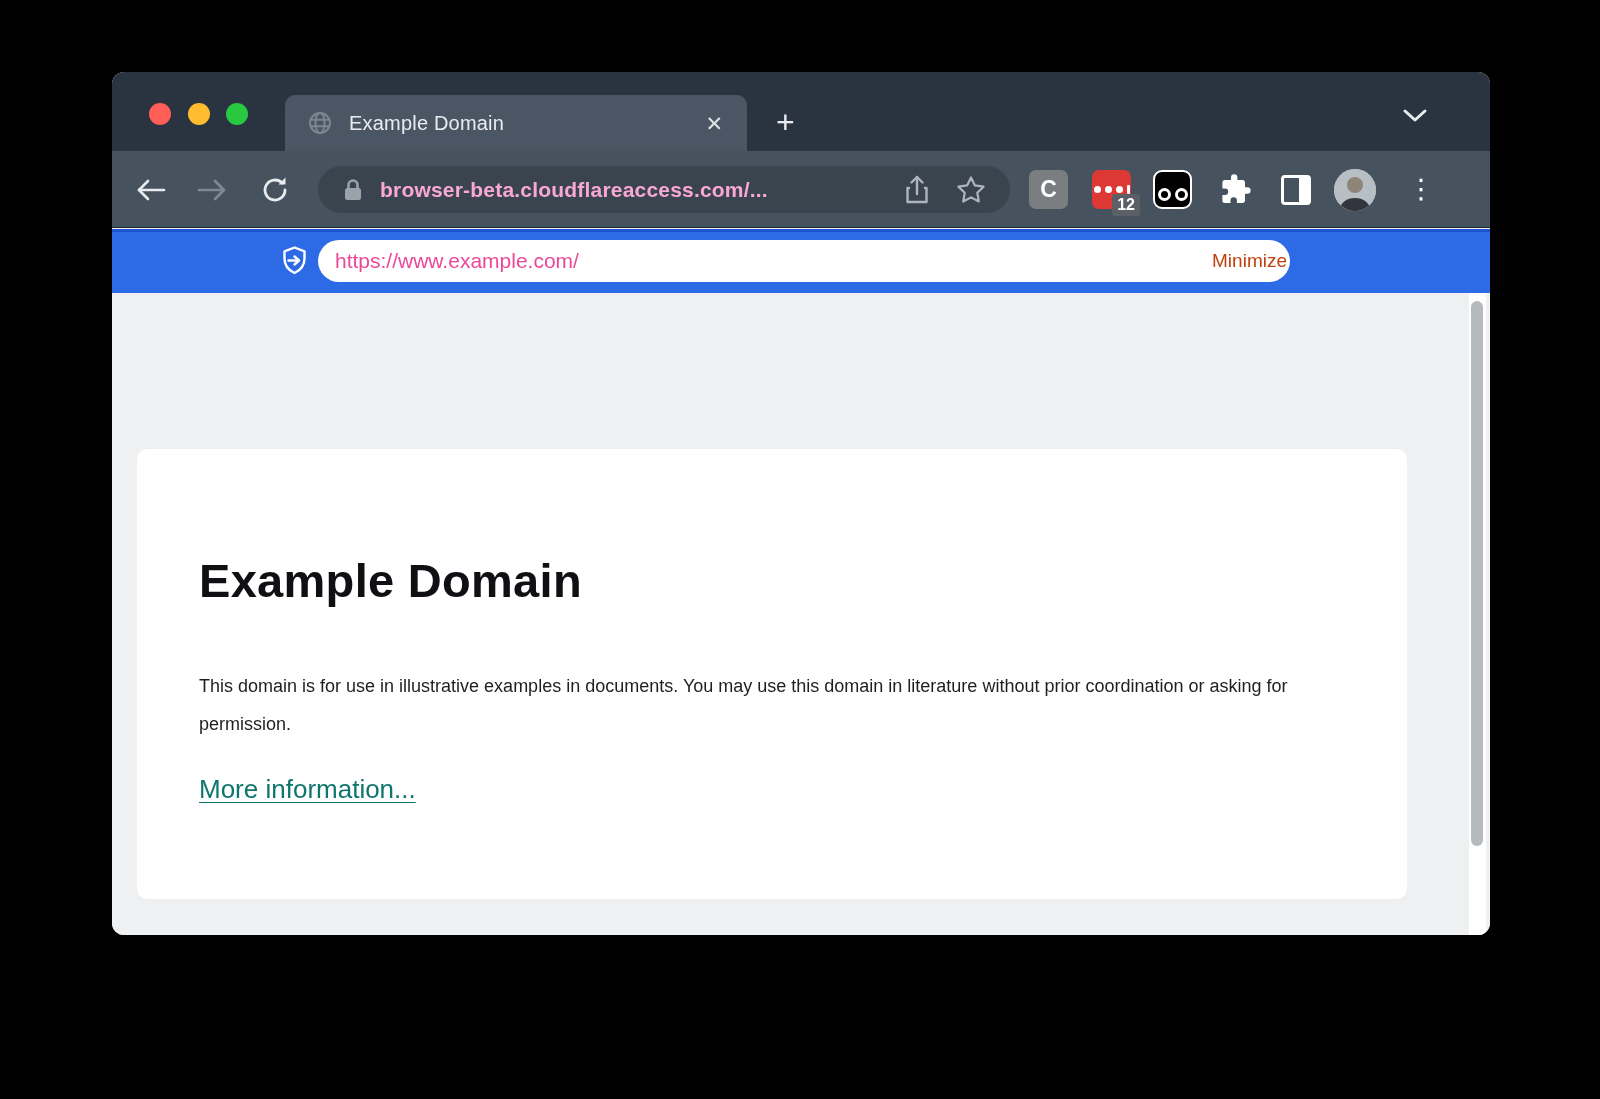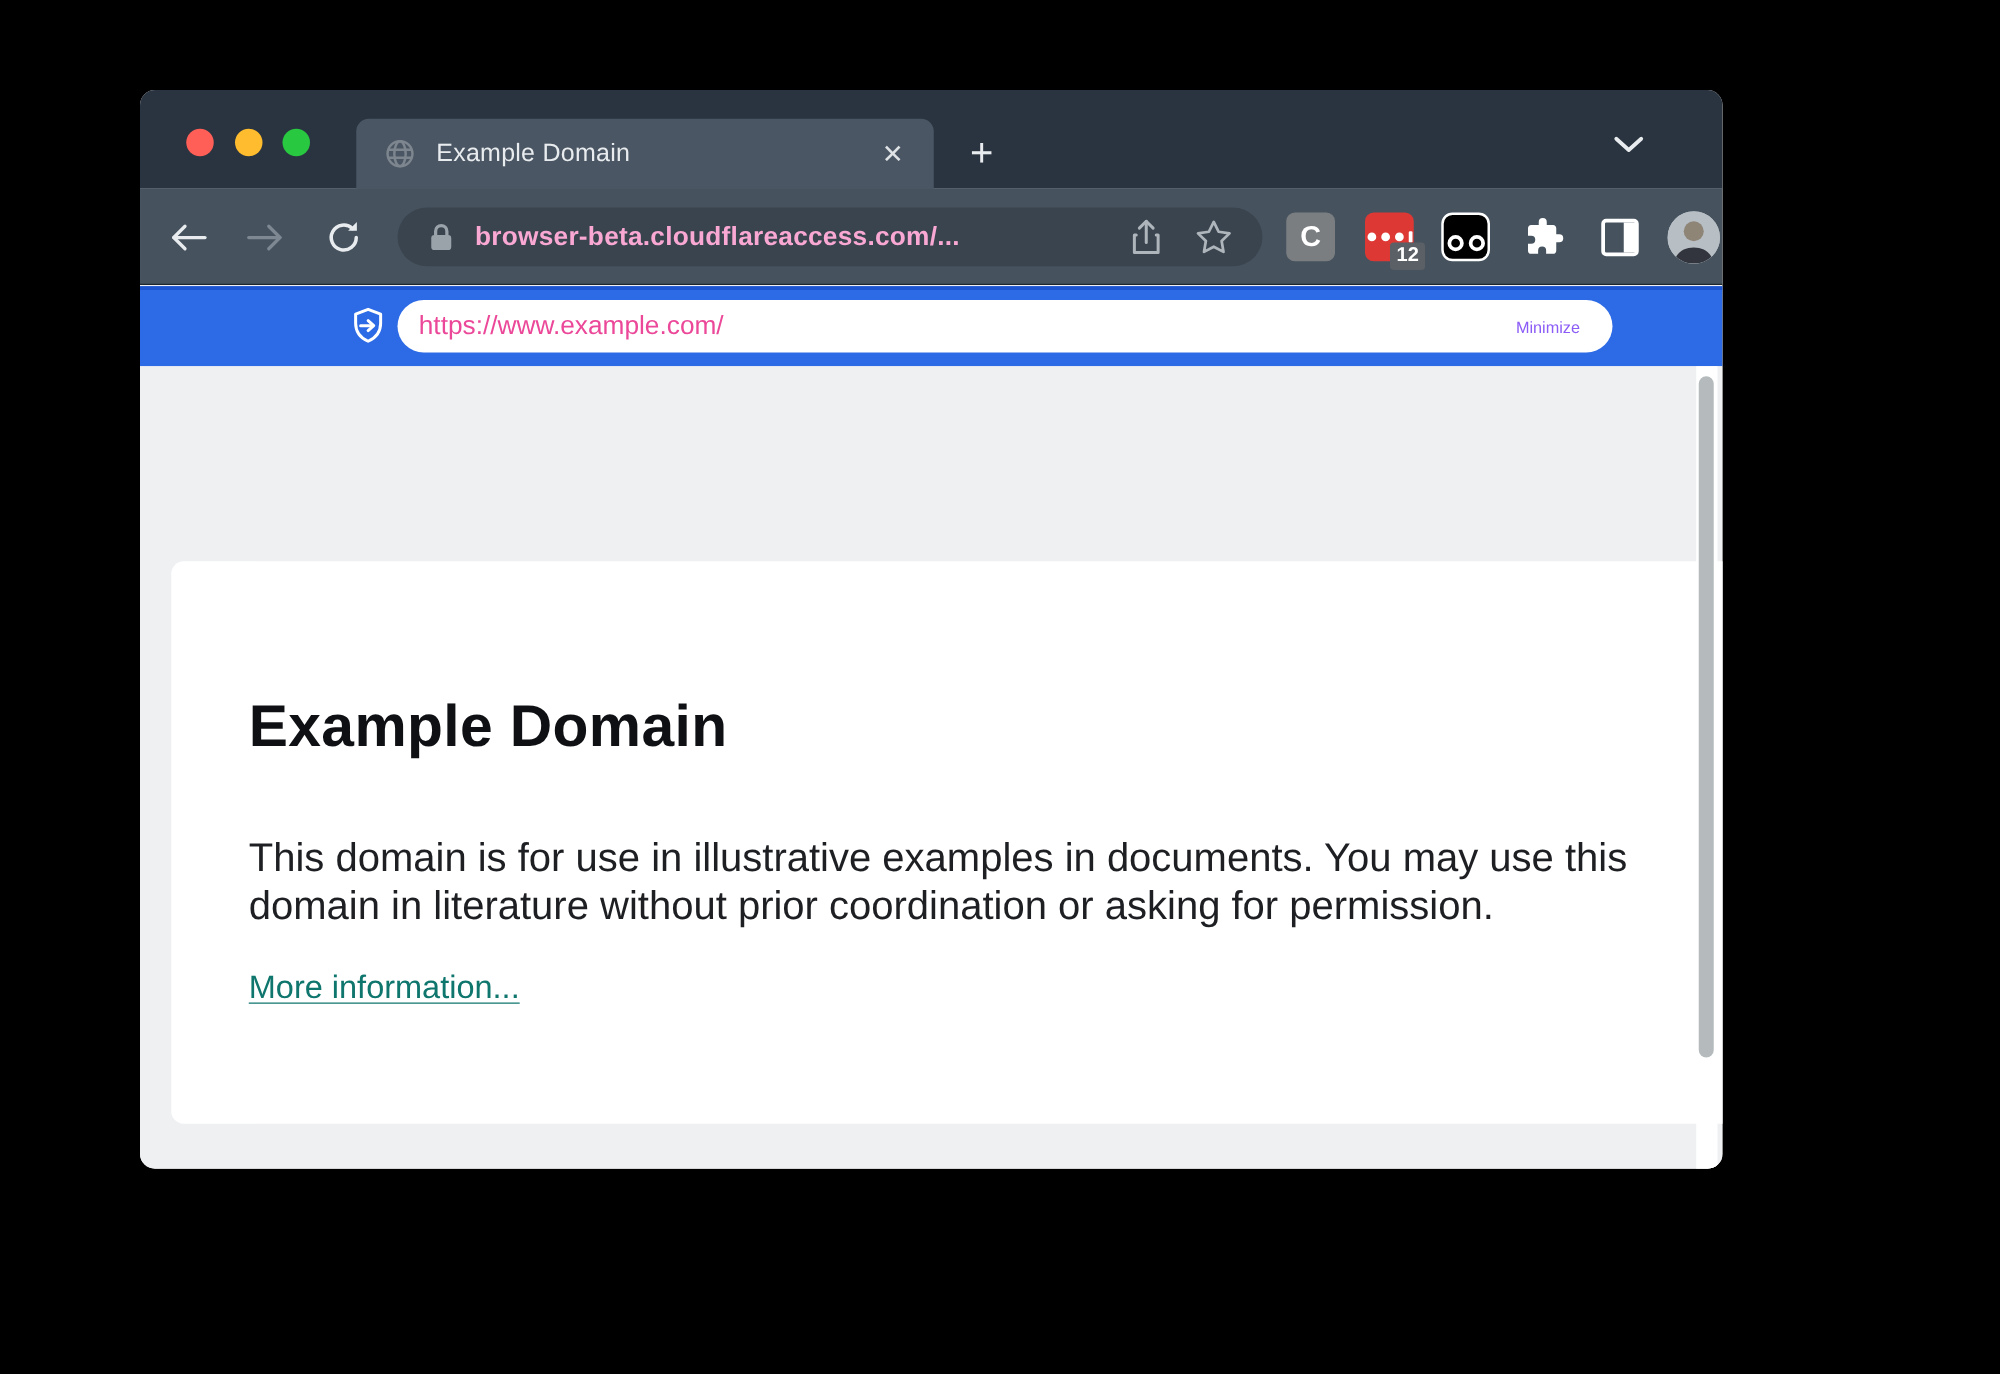--- a/index.html
+++ b/index.html
@@ -1,21 +1,21 @@
 <!DOCTYPE html>
 <html><head>
 <meta charset="utf-8">
 <style>
   * { margin:0; padding:0; box-sizing:border-box; }
   html,body { width:1600px; height:1099px; background:#000; font-family:"Liberation Sans", sans-serif; overflow:hidden; }
 
   .stage { position:relative; width:1600px; height:1099px; background:#000; }
 
   .browser-window {
-    position:absolute; left:112px; top:72px; width:1266px; height:863px;
+    position:absolute; left:112px; top:72px; width:1378px; height:863px;
     border-radius:12px; overflow:hidden; background:#eff0f2;
   }
 
   
   .tabstrip { position:absolute; left:0; top:0; width:100%; height:79px; background:#2a3440; }
   .traffic { position:absolute; top:31px; width:22px; height:22px; border-radius:50%; }
   .traffic.red   { left:37px;  background:#ff5f57; }
   .traffic.yellow{ left:76px;  background:#febc2e; }
   .traffic.green { left:114px; background:#28c840; }
 
@@ -64,30 +64,30 @@
   .menu-dots { position:absolute; left:1294px; top:19px; width:30px; height:39px; color:#fff; font-size:27px; line-height:39px; text-align:center; letter-spacing:0; }
 
   
   .iso-bar { position:absolute; left:0; top:157px; width:100%; height:64px; background:#2d6be6; box-shadow:inset 0 3px 0 #1c55cf; }
   .iso-shield { position:absolute; left:170px; top:17px; }
   .iso-pill {
     position:absolute; left:206px; top:11px; width:972px; height:42px; background:#fff; border-radius:21px;
     display:flex; align-items:center;
   }
   .iso-url { margin-left:17px; color:#ec4899; font-size:21px; flex:1 1 auto; white-space:nowrap; }
-  .iso-minimize { margin-right:26px; color:#8b5cf6; font-size:13px; flex:0 0 auto; }
+  .iso-minimize { margin-right:3px; color:#c2410c; font-size:19px; flex:0 0 auto; }
 
   
   .content { position:absolute; left:0; top:221px; width:100%; height:642px; background:#eff0f2; }
   .card {
     position:absolute; left:25px; top:156px; width:1270px; height:450px;
     background:#fff; border-radius:10px;
   }
   .card h1 { position:absolute; left:62px; top:104px; font-size:47px; font-weight:700; color:#0e1013; letter-spacing:.3px; }
-  .card p  { position:absolute; left:62px; top:218px; width:1150px; font-size:32px; line-height:38px; color:#1d1f22; }
+  .card p  { position:absolute; left:62px; top:218px; width:1150px; font-size:18px; line-height:38px; color:#1d1f22; }
   .card a  { position:absolute; left:62px; top:325px; font-size:26px; color:#0f766e; text-decoration:underline; text-decoration-thickness:1px; text-underline-offset:4px; }
 
   .scrollbar-track { position:absolute; right:4px; top:0; width:17px; height:642px; background:#fff; }
   .scrollbar-thumb { position:absolute; left:2px; top:8px; width:12px; height:545px; background:#b5bbbc; border-radius:7px; }
 
   svg { display:block; }
 </style>
 </head>
 <body>
 

